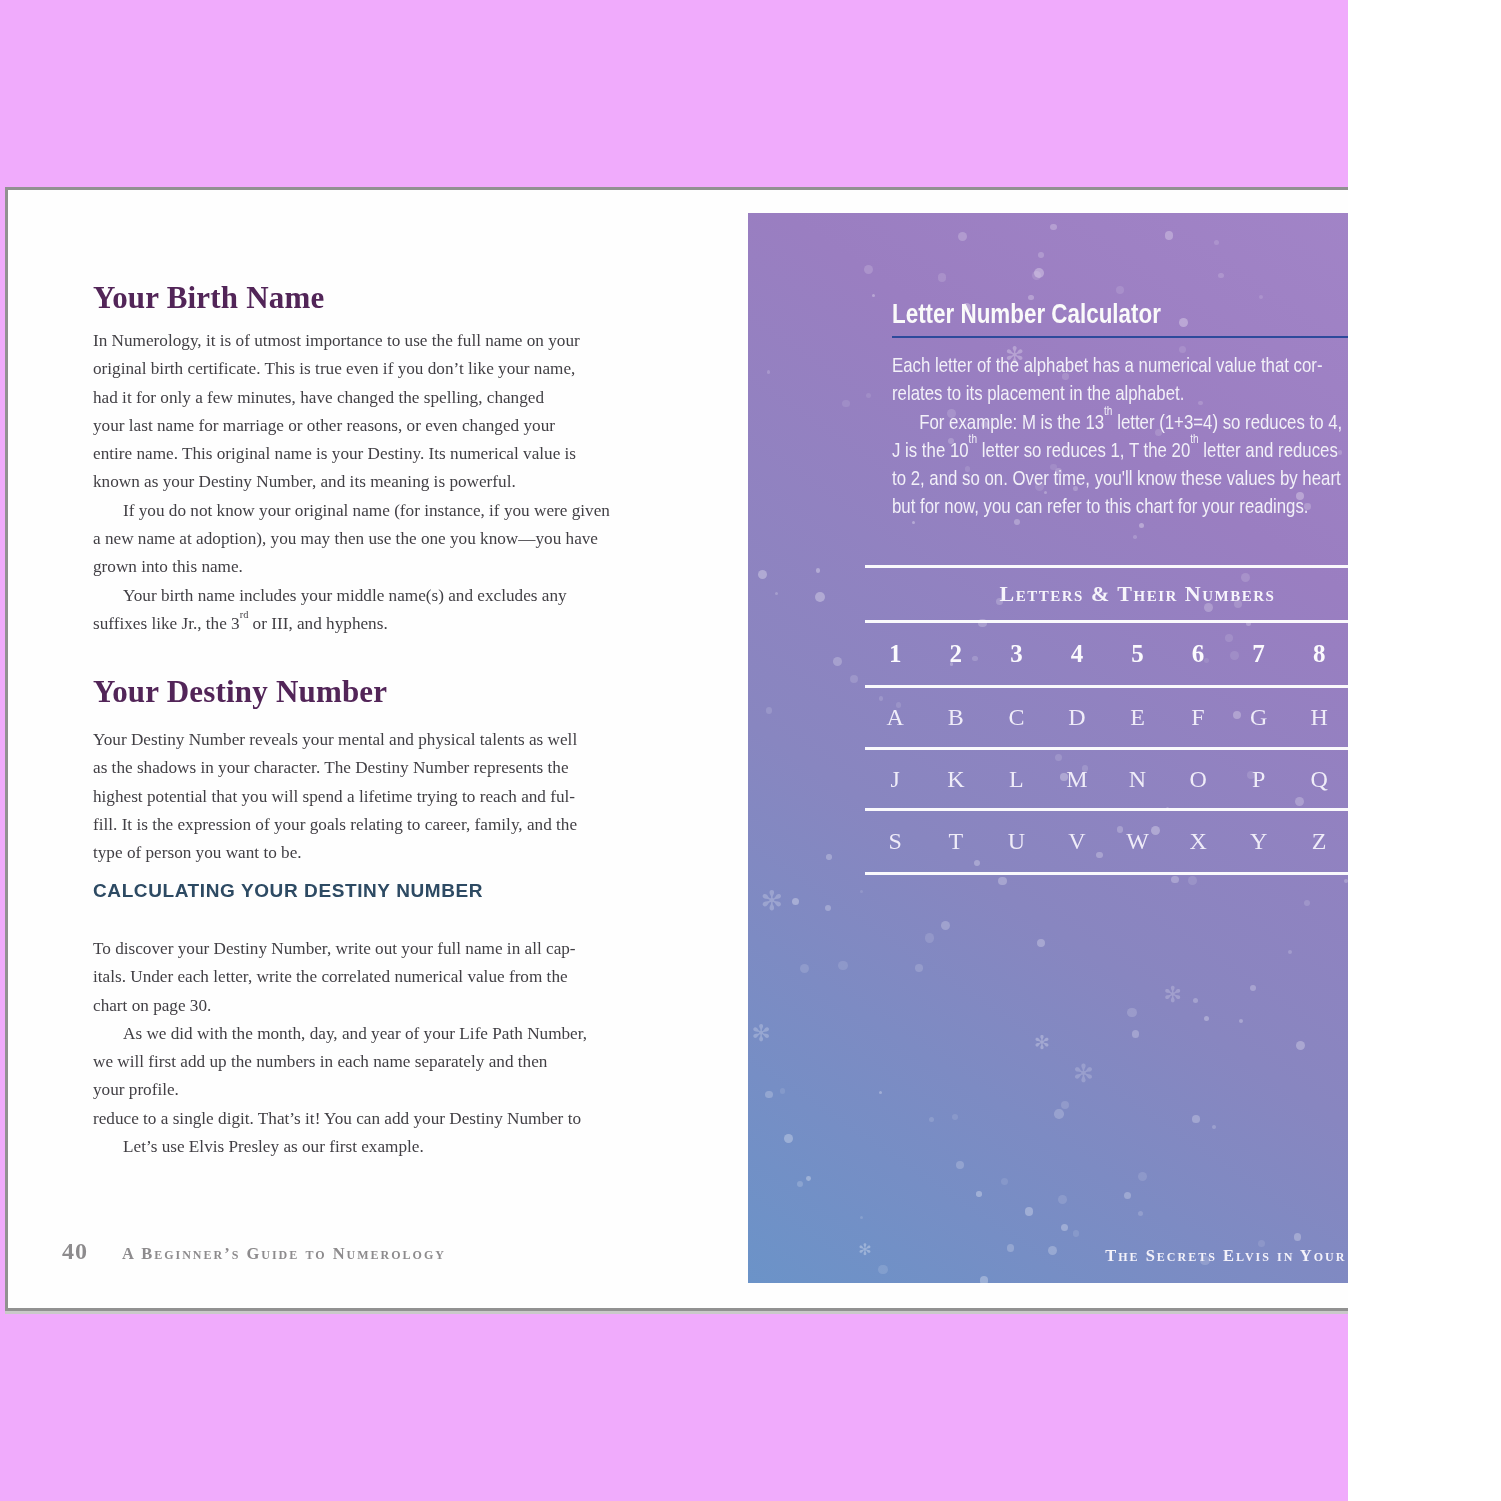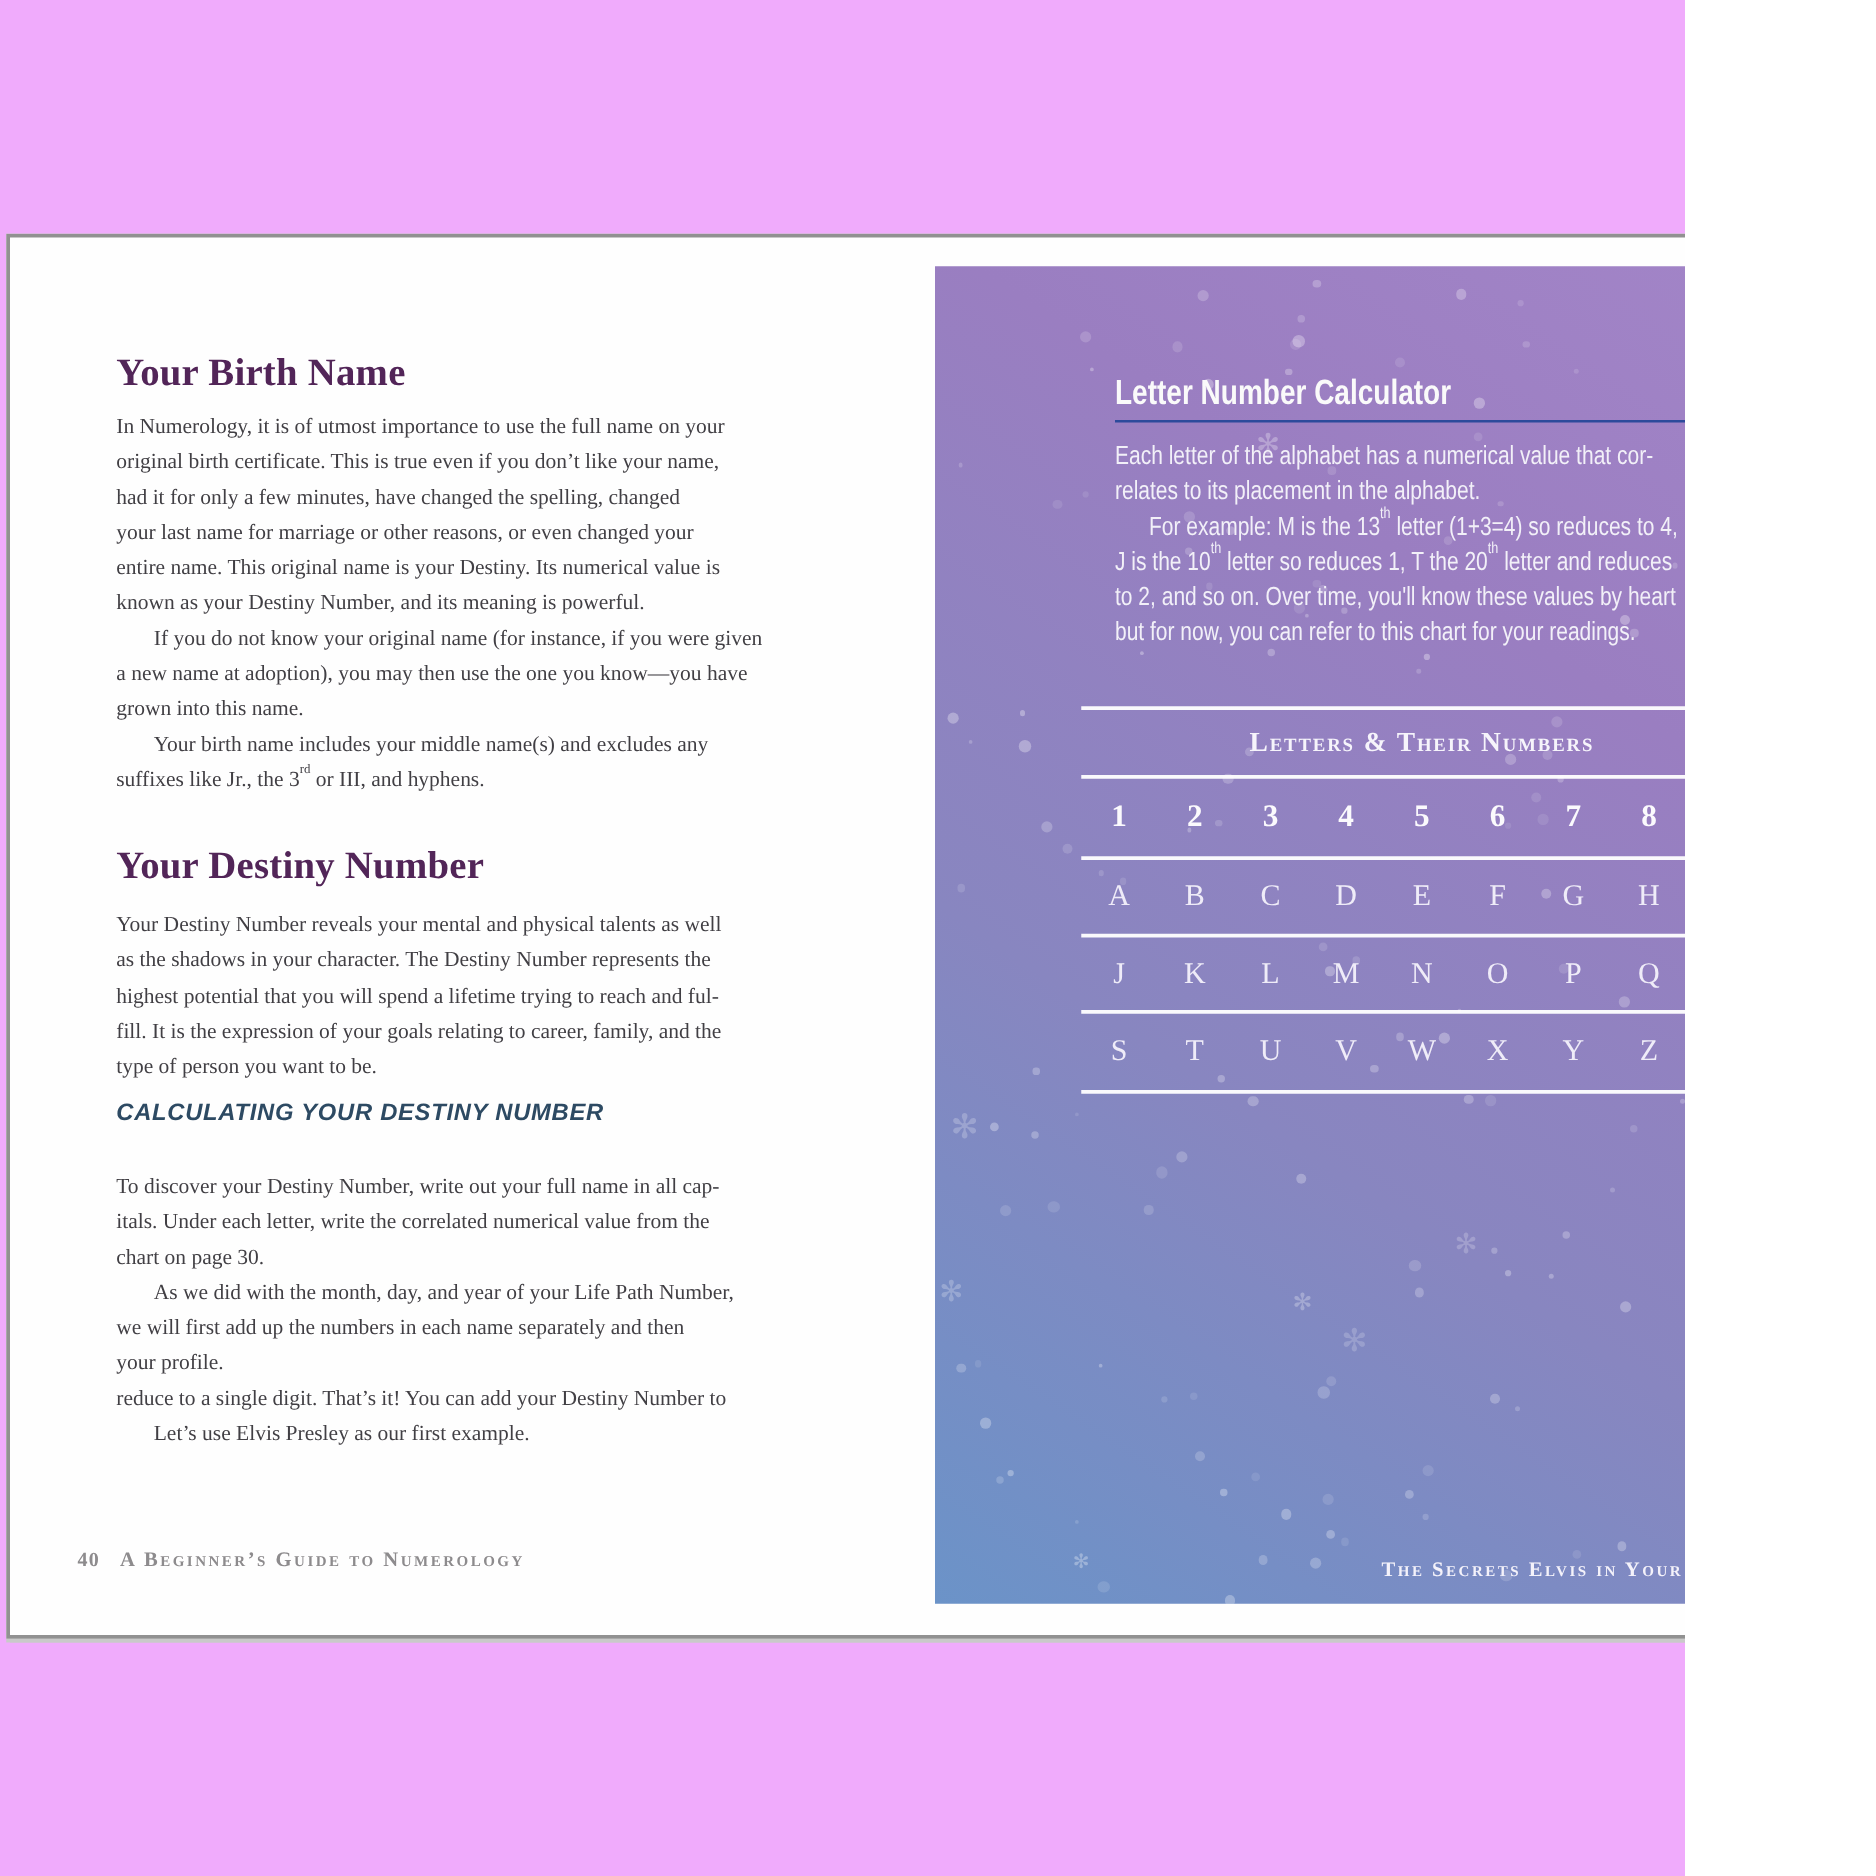--- a/index.html
+++ b/index.html
@@ -16,21 +16,21 @@
           font-size:31px;color:var(--heading-plum,#522558);letter-spacing:.2px;white-space:nowrap;}
   .lines{position:absolute;width:580px;}
   .lines .line{height:28.3px;line-height:28.3px;font-size:17.2px;color:var(--body-text,#413f44);
                white-space:nowrap;}
   .lines .line.indent{padding-left:30px;}
   .line sup{font-size:60%;position:relative;top:-0.45em;line-height:0;}
   .subhead{position:absolute;margin:0;font-family:"Liberation Sans",sans-serif;font-weight:700;
            font-size:19px;letter-spacing:.6px;color:var(--subhead-navy,#2d4a63);white-space:nowrap;}
   .footer-left{position:absolute;left:54px;top:1048px;color:var(--footer-gray,#8d8b8d);
                font-variant:small-caps;font-weight:700;letter-spacing:2px;font-size:16.5px;white-space:nowrap;}
-  .footer-left .pg{font-size:16px;margin-right:16px;letter-spacing:1px;}
+  .footer-left .pg{font-size:24px;margin-right:34px;letter-spacing:1px;}
 
   
   .panel{position:absolute;left:740px;top:23px;width:724px;height:1070px;overflow:hidden;
          background:linear-gradient(214deg,
             var(--panel-purple-top,#a385c8) 0%,
             #9a7ec1 30%,
             #8886c0 64%,
             var(--panel-blue-bottom,#6b93c8) 100%);}
   .snow{position:absolute;inset:0;pointer-events:none;}
   .snow span{position:absolute;display:block;border-radius:50%;background:#fff;}
@@ -89,21 +89,21 @@
       <h1 class="h-plum" style="left:85px;top:484px;">Your Destiny Number</h1>
 
       <div class="lines" style="left:85px;top:536px;">
           <div class="line">Your Destiny Number reveals your mental and physical talents as well</div>
           <div class="line">as the shadows in your character. The Destiny Number represents the</div>
           <div class="line">highest potential that you will spend a lifetime trying to reach and ful-</div>
           <div class="line">fill. It is the expression of your goals relating to career, family, and the</div>
           <div class="line">type of person you want to be.</div>
         </div>
 
-      <h3 class="subhead" style="left:85px;top:690px;font-style:italic;">CALCULATING YOUR DESTINY NUMBER</h3>
+      <h3 class="subhead" style="left:85px;top:690px;">CALCULATING YOUR DESTINY NUMBER</h3>
 
       <div class="lines" style="left:85px;top:745px;">
           <div class="line">To discover your Destiny Number, write out your full name in all cap-</div>
           <div class="line">itals. Under each letter, write the correlated numerical value from the</div>
           <div class="line">chart on page 30.</div>
           <div class="line indent">As we did with the month, day, and year of your Life Path Number,</div>
           <div class="line">we will first add up the numbers in each name separately and then</div>
           <div class="line">your profile.</div>
           <div class="line">reduce to a single digit. That’s it! You can add your Destiny Number to</div>
           <div class="line indent">Let’s use Elvis Presley as our first example.</div>

